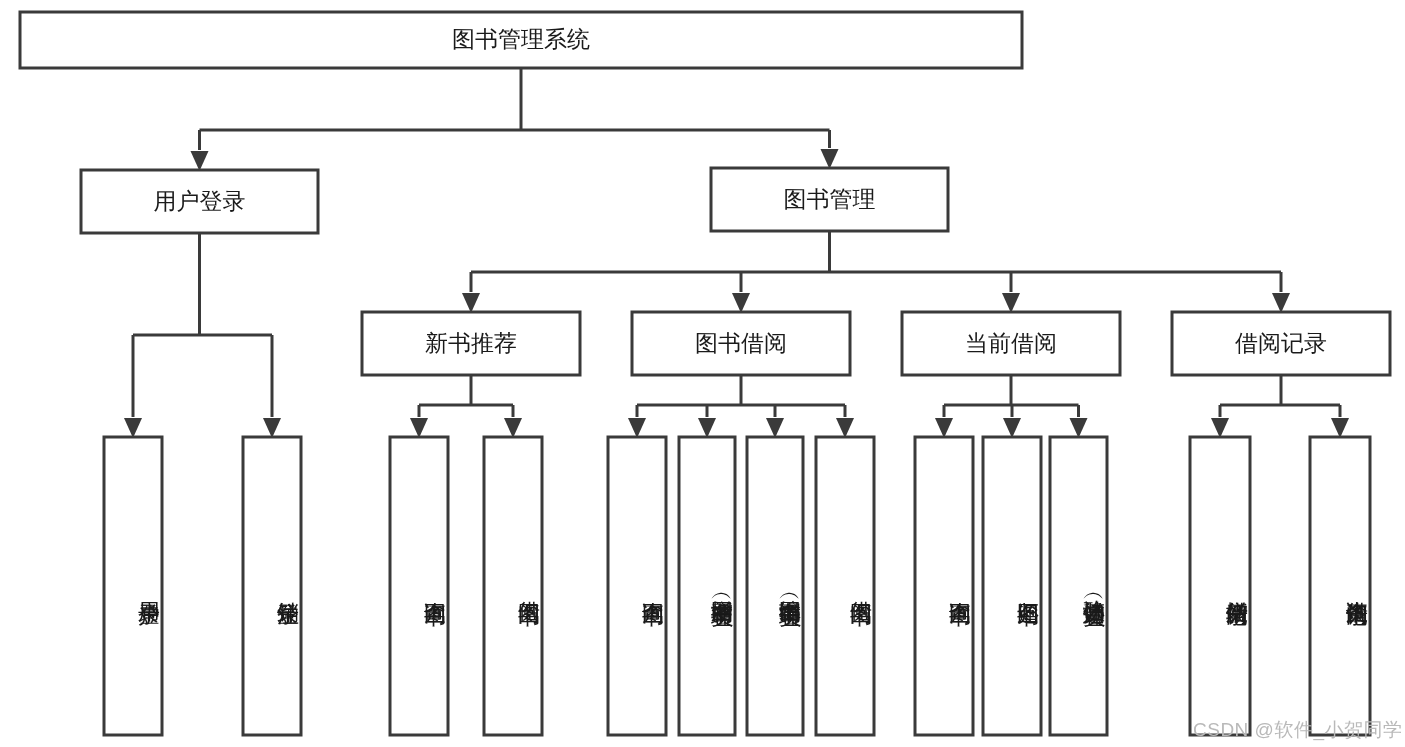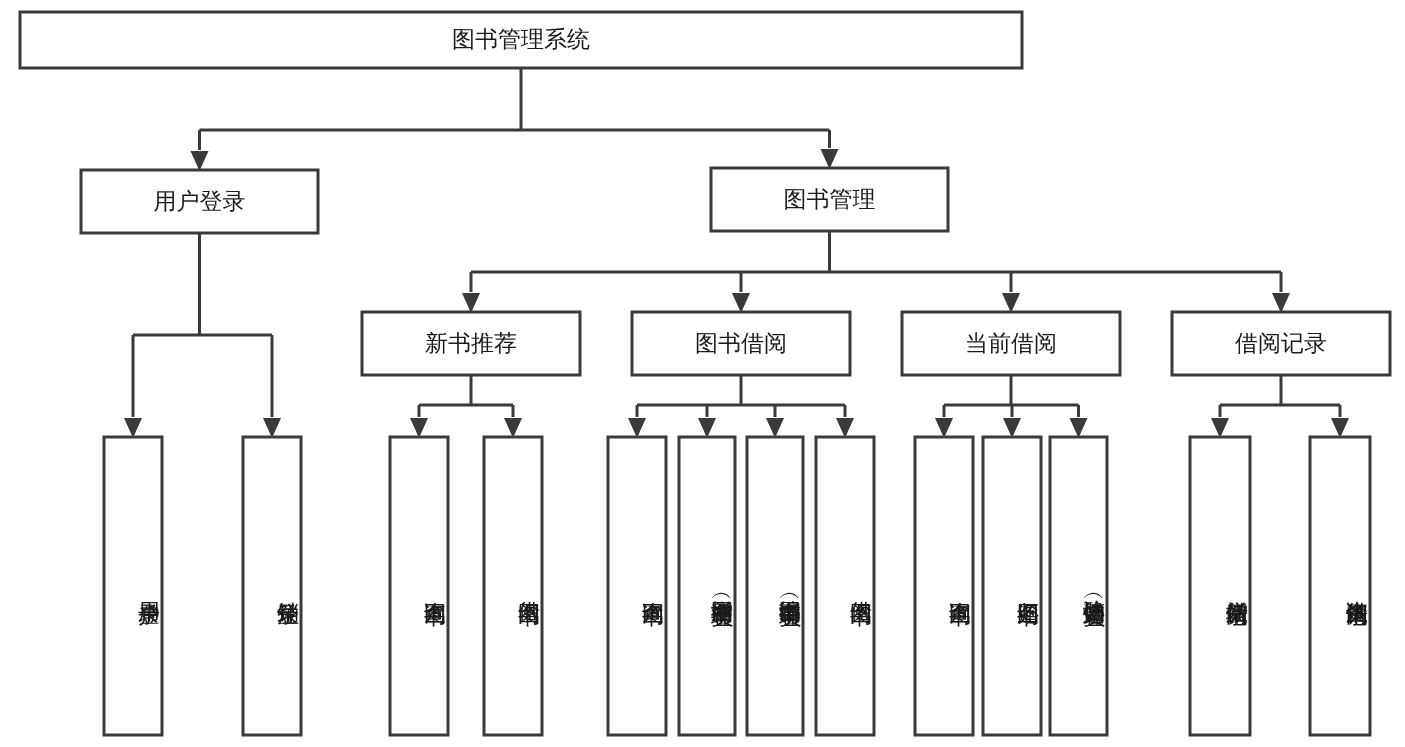--- a/index.html
+++ b/index.html
@@ -199,14 +199,15 @@
         <span style="writing-mode: vertical-rl; text-orientation: upright;">确认归还（管理员）</span>
       </div>
       <div class="node-label-v" style="left: 1190px; width: 60px; top: 447px; height: 278px; display: flex; align-items: flex-start; justify-content: center;">
         <span style="writing-mode: vertical-rl; text-orientation: upright;">新增借阅记录</span>
       </div>
       <div class="node-label-v" style="left: 1310px; width: 60px; top: 447px; height: 278px; display: flex; align-items: flex-start; justify-content: center;">
         <span style="writing-mode: vertical-rl; text-orientation: upright;">查询借阅记录</span>
       </div>
     </div>
 
+  <div class="watermark" style="left: 1193px; top: 717px;">CSDN @软件_小贺同学</div>
 
 </div>
 
 </body></html>

